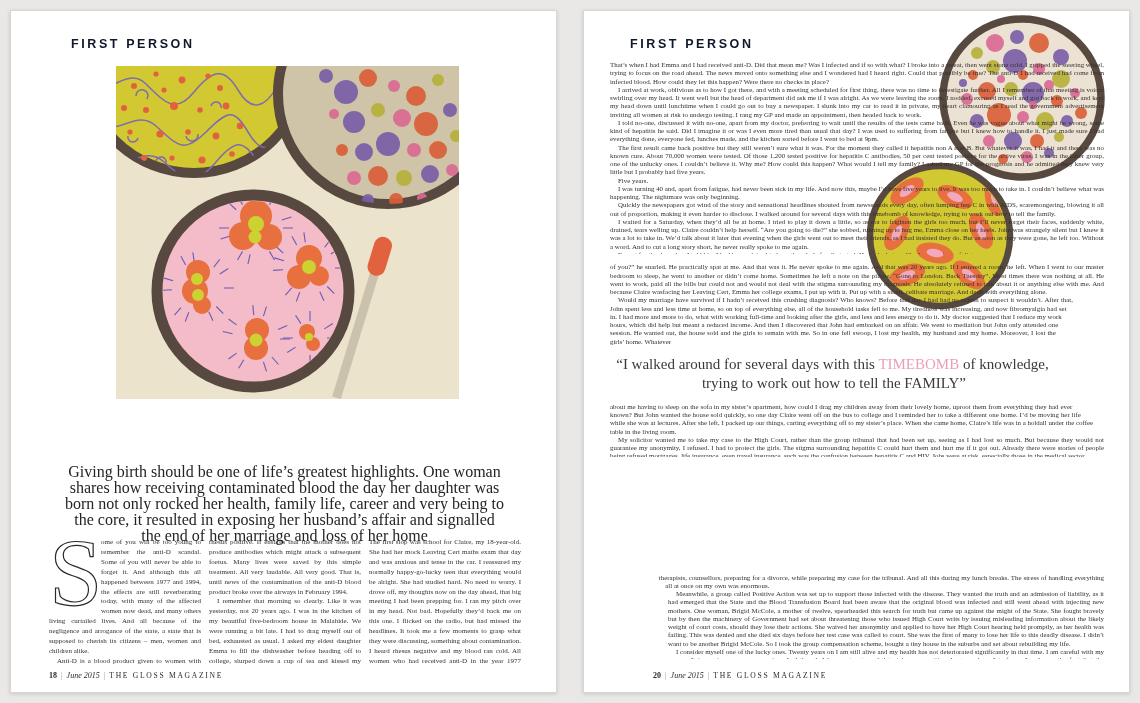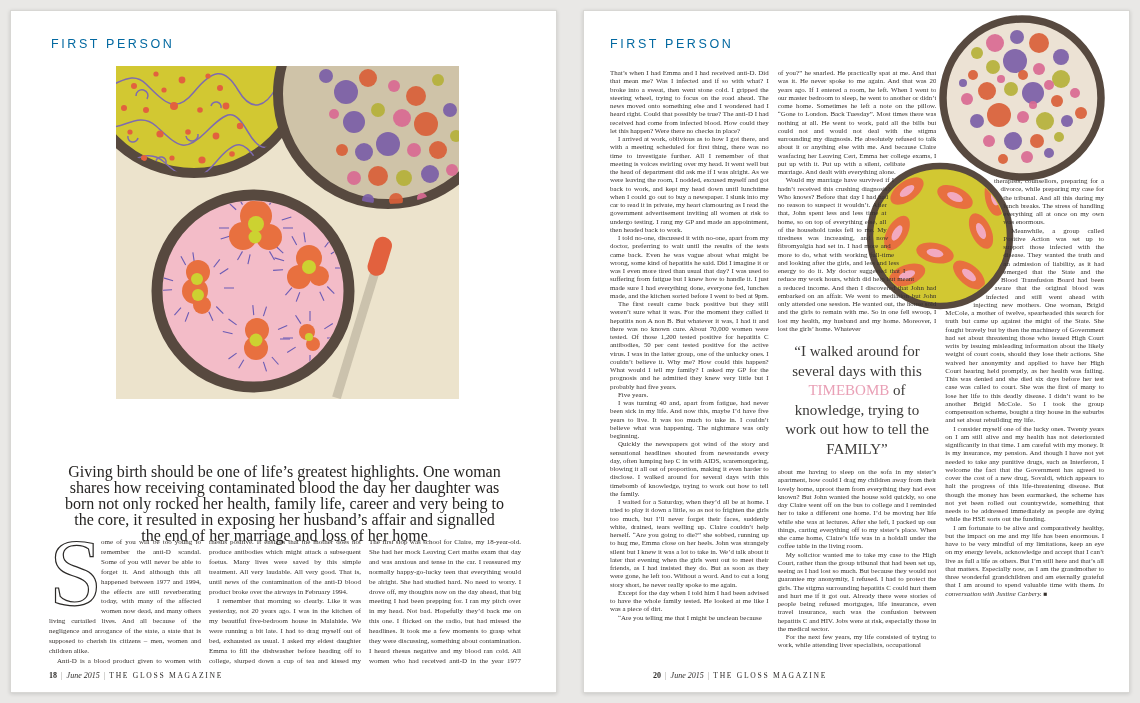--- a/index.html
+++ b/index.html
@@ -4,37 +4,37 @@
 <style>
   html,body{margin:0;padding:0;}
   body{width:1140px;height:703px;background:#e9e8e6;position:relative;overflow:hidden;
        font-family:"Liberation Serif",serif;}
   .page{position:absolute;top:10px;width:547px;height:683px;background:#ffffff;
         border:1px solid #d8d7d4;box-shadow:0 1px 4px rgba(0,0,0,.15);box-sizing:border-box;}
   #left-page{left:10px;}
   #right-page{left:583px;}
 
   .kicker{position:absolute;top:26px;font-family:"Liberation Sans",sans-serif;
-          font-size:12.5px;font-weight:400;letter-spacing:2.6px;color:#0369a1;}
+          font-size:12.5px;font-weight:700;letter-spacing:2.6px;color:#0f172a;margin-left:20px;}
   #left-page .kicker{left:40px;}
   #right-page .kicker{left:26px;}
 
   .illo{position:absolute;left:105px;top:55px;width:343px;height:333px;}
   .illo svg{width:100%;height:100%;display:block;}
 
   .title{position:absolute;top:392px;left:0;width:100%;margin:0;text-align:center;
          font-family:"Liberation Sans",sans-serif;font-weight:400;font-size:62px;
          letter-spacing:2px;text-indent:2px;color:#26262a;
          -webkit-text-fill-color:transparent;-webkit-text-stroke:1.4px #26262a;}
   .standfirst{position:absolute;top:453px;left:53px;width:441px;margin:0;text-align:center;
          font-size:16px;line-height:16px;color:#262422;}
 
   .cols{position:absolute;display:flex;}
   #left-cols{left:38px;top:527px;width:472px;height:127px;gap:8px;}
-  #right-cols{left:26px;top:58px;width:494px;height:598px;gap:9px;}
+  #right-cols{left:26px;top:50px;width:494px;height:598px;gap:9px;flex-direction:column;}
   .col{flex:1 1 0;overflow:hidden;}
   .para{margin:0;font-size:7px;text-align:justify;color:#35302c;}
   #left-cols .para{line-height:9.9px;}
   #right-cols .para{font-size:6.9px;line-height:8.25px;}
   .ind{text-indent:8px;}
 
   .dropcap{float:left;width:48px;height:68px;margin:2px 4px 0 0;text-align:center;
            font-family:"Liberation Serif",serif;font-size:96px;line-height:66px;
            color:#2c2a28;-webkit-text-fill-color:transparent;-webkit-text-stroke:1.2px #2c2a28;}
 

